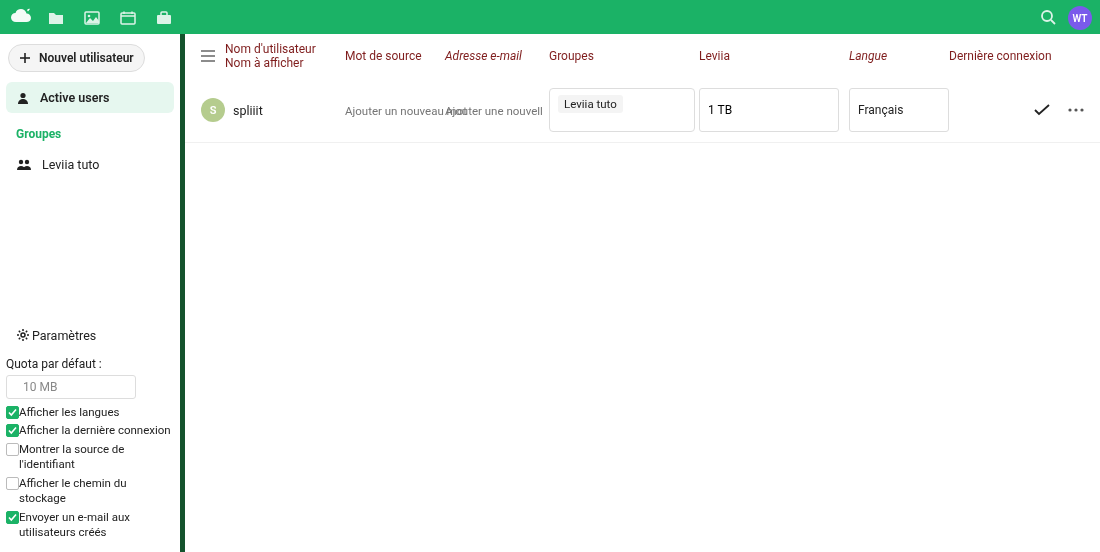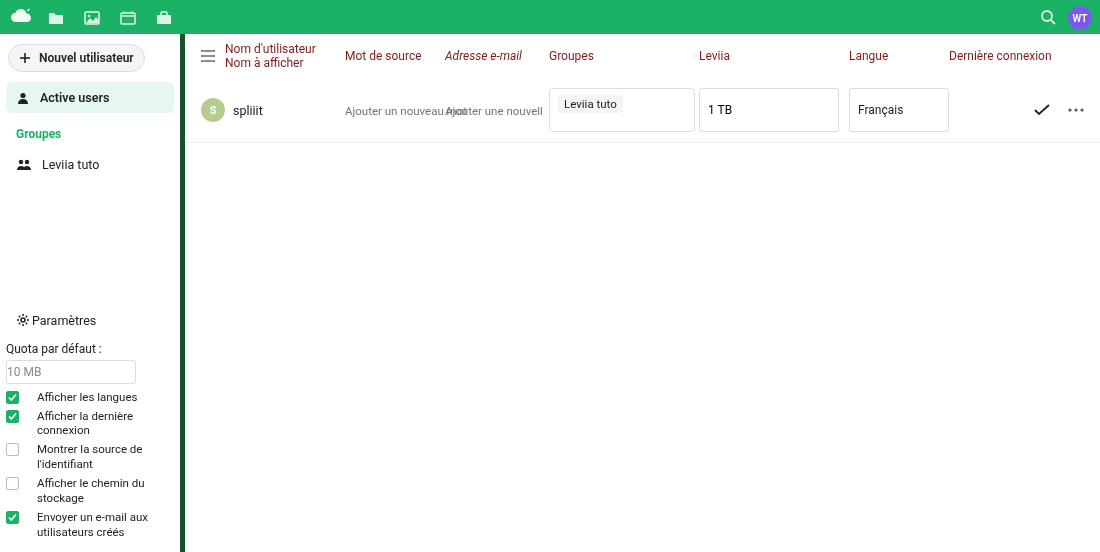--- a/index.html
+++ b/index.html
@@ -18,36 +18,36 @@
     .sidebar { width: 185px; background: #fff; border-right: 5px solid #14532d; display: flex; flex-direction: column; padding: 6px; }
     .sidebar-top { flex: 1; overflow: auto; }
     .new-user-btn { display: flex; align-items: center; gap: 8px; padding: 6px 10px; border: 1px solid #ddd; border-radius: 18px; background: #f5f5f5; cursor: pointer; margin: 4px 2px 10px 2px; font-weight: 600; font-size: 12px; color: #222; }
     .sidebar-item { display: flex; align-items: center; gap: 10px; padding: 8px 10px; border-radius: 6px; cursor: pointer; font-size: 12.5px; }
     .sidebar-item.active { background: #e6f7ef; font-weight: 600; }
     .sidebar-section-title { color: #1bb266; font-weight: 700; font-size: 12px; padding: 14px 10px 8px 10px; cursor: default; }
     
     .sidebar-bottom { padding: 4px 0 4px 0; }
     .settings-btn { display: flex; align-items: center; gap: 2px; padding: 8px 10px; cursor: pointer; font-size: 12.5px; }
     .quota-label { font-size: 12px; padding: 6px 0 4px 0; }
-    .quota-select { width: 130px; border: 1px solid #ddd; border-radius: 3px; padding: 4px 0; font-size: 12px; color: #888; background: #fff; margin-bottom: 4px; cursor: pointer; }
-    .checkbox-row { display: flex; align-items: flex-start; gap: 18px; font-size: 11.5px; padding: 2px 0; line-height: 1.3; }
+    .quota-select { width: 130px; border: 1px solid #ddd; border-radius: 3px; padding: 4px 16px; font-size: 12px; color: #888; background: #fff; margin-bottom: 4px; cursor: pointer; }
+    .checkbox-row { display: flex; align-items: flex-start; gap: 0; font-size: 11.5px; padding: 2px 0; line-height: 1.3; }
     .cbx { width: 13px; height: 13px; border: 1px solid #bbb; border-radius: 2px; display: inline-flex; align-items: center; justify-content: center; flex-shrink: 0; margin-top: 1px; cursor: pointer; }
     .cbx.checked { background: #1bb266; border-color: #1bb266; }
     .cbx.checked svg { display: block; }
     .cbx svg { display: none; }
     
     .main { flex: 1; overflow: auto; }
     .table-header { display: flex; align-items: center; padding: 8px 16px; color: #7f1d1d; font-size: 12px; }
     .menu-toggle { width: 24px; display: flex; align-items: center; cursor: pointer; color: #666; }
     .col-user { width: 120px; display: flex; flex-direction: column; }
     .col-pass { width: 100px; }
     .col-email { width: 104px; font-style: italic; }
     .col-groups { width: 150px; }
     .col-quota { width: 150px; }
-    .col-lang { width: 100px; }
+    .col-lang { width: 100px; font-style: italic; }
     .col-last { width: 130px; }
     
     .user-row { display: flex; align-items: center; padding: 10px 16px; border-bottom: 1px solid #f0f0f0; }
     .user-avatar { width: 24px; height: 24px; border-radius: 50%; background: #b5cc8e; color: #fff; font-size: 11px; font-weight: 600; display: flex; align-items: center; justify-content: center; margin-right: 8px; }
     .cell-user { width: 112px; font-size: 12.5px; }
     .cell-input { border: none; outline: none; font-size: 11.5px; color: #888; background: transparent; }
     .cell-pass { width: 100px; }
     .cell-email { width: 104px; overflow: hidden; white-space: nowrap; }
     .cell-groups { width: 150px; }
     .groups-box { border: 1px solid #ddd; border-radius: 4px; padding: 6px 8px; height: 44px; width: 146px; display: flex; align-items: flex-start; }

